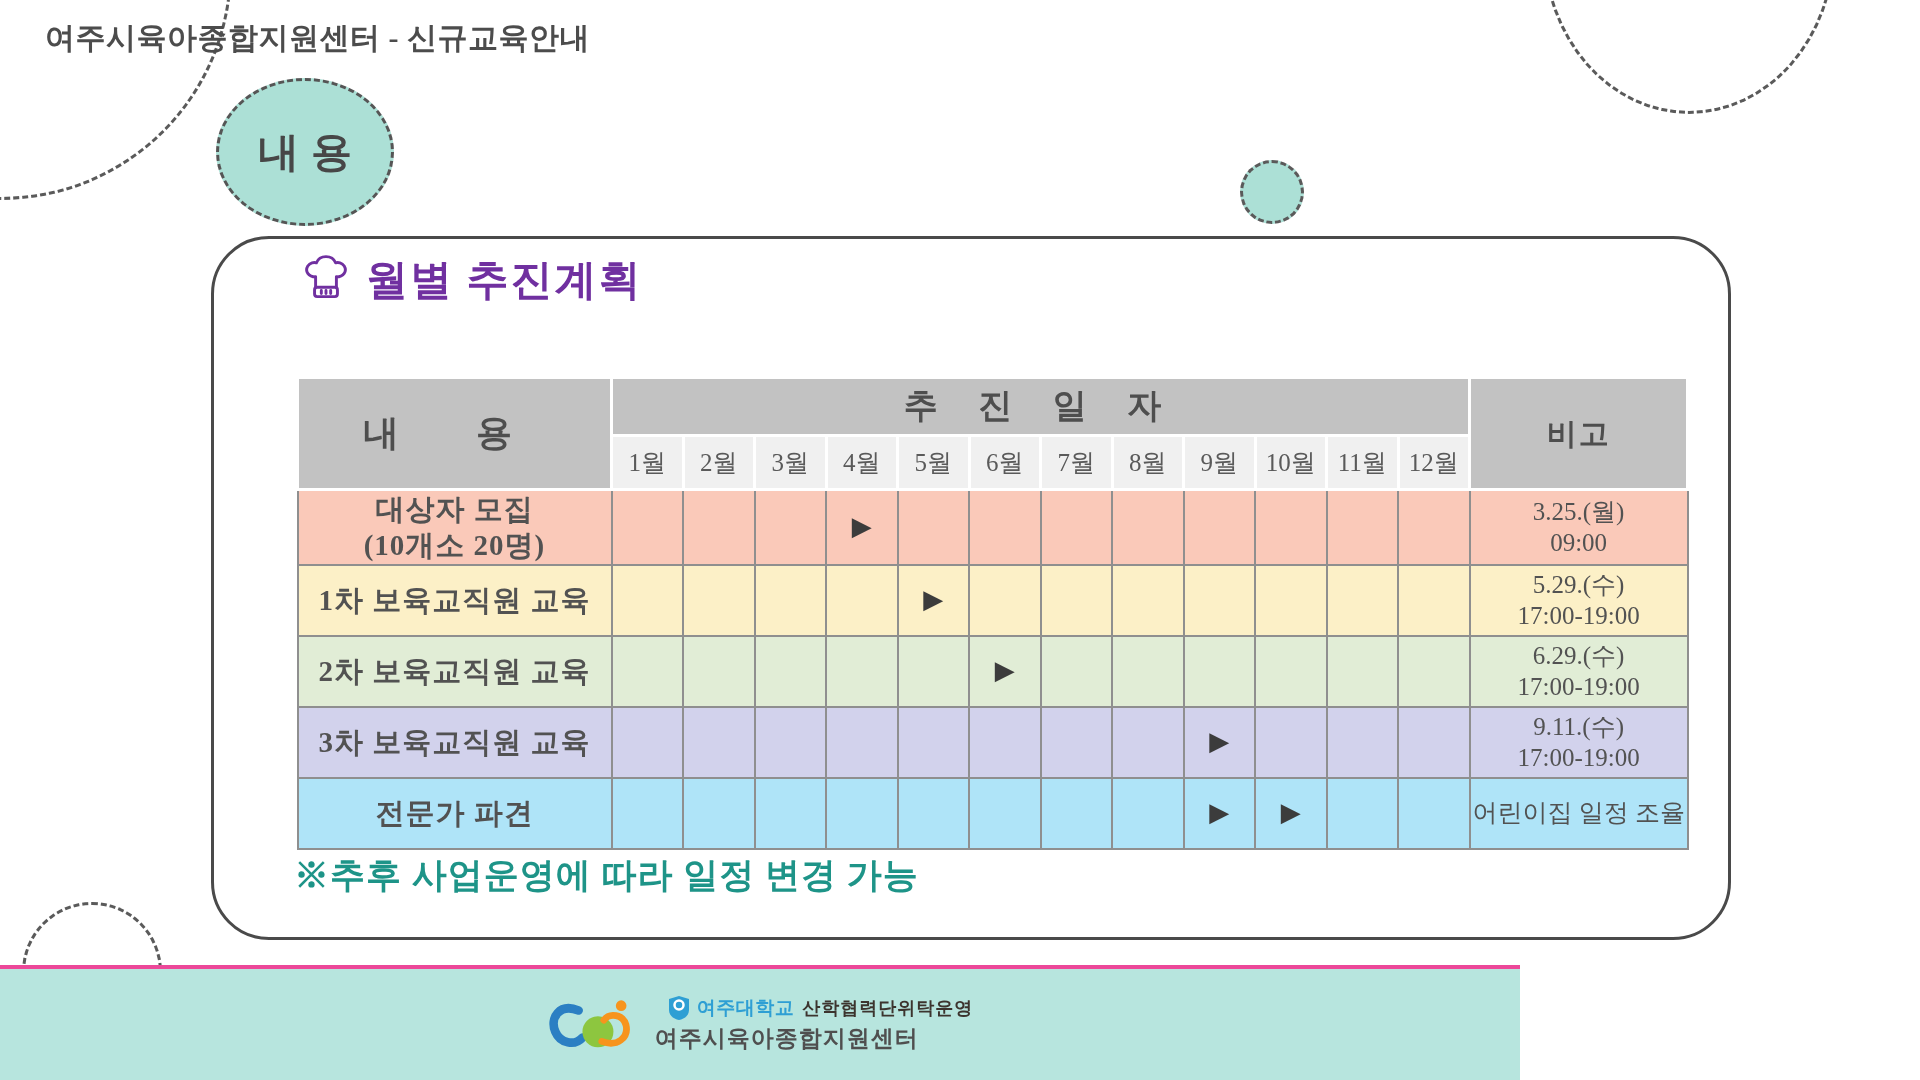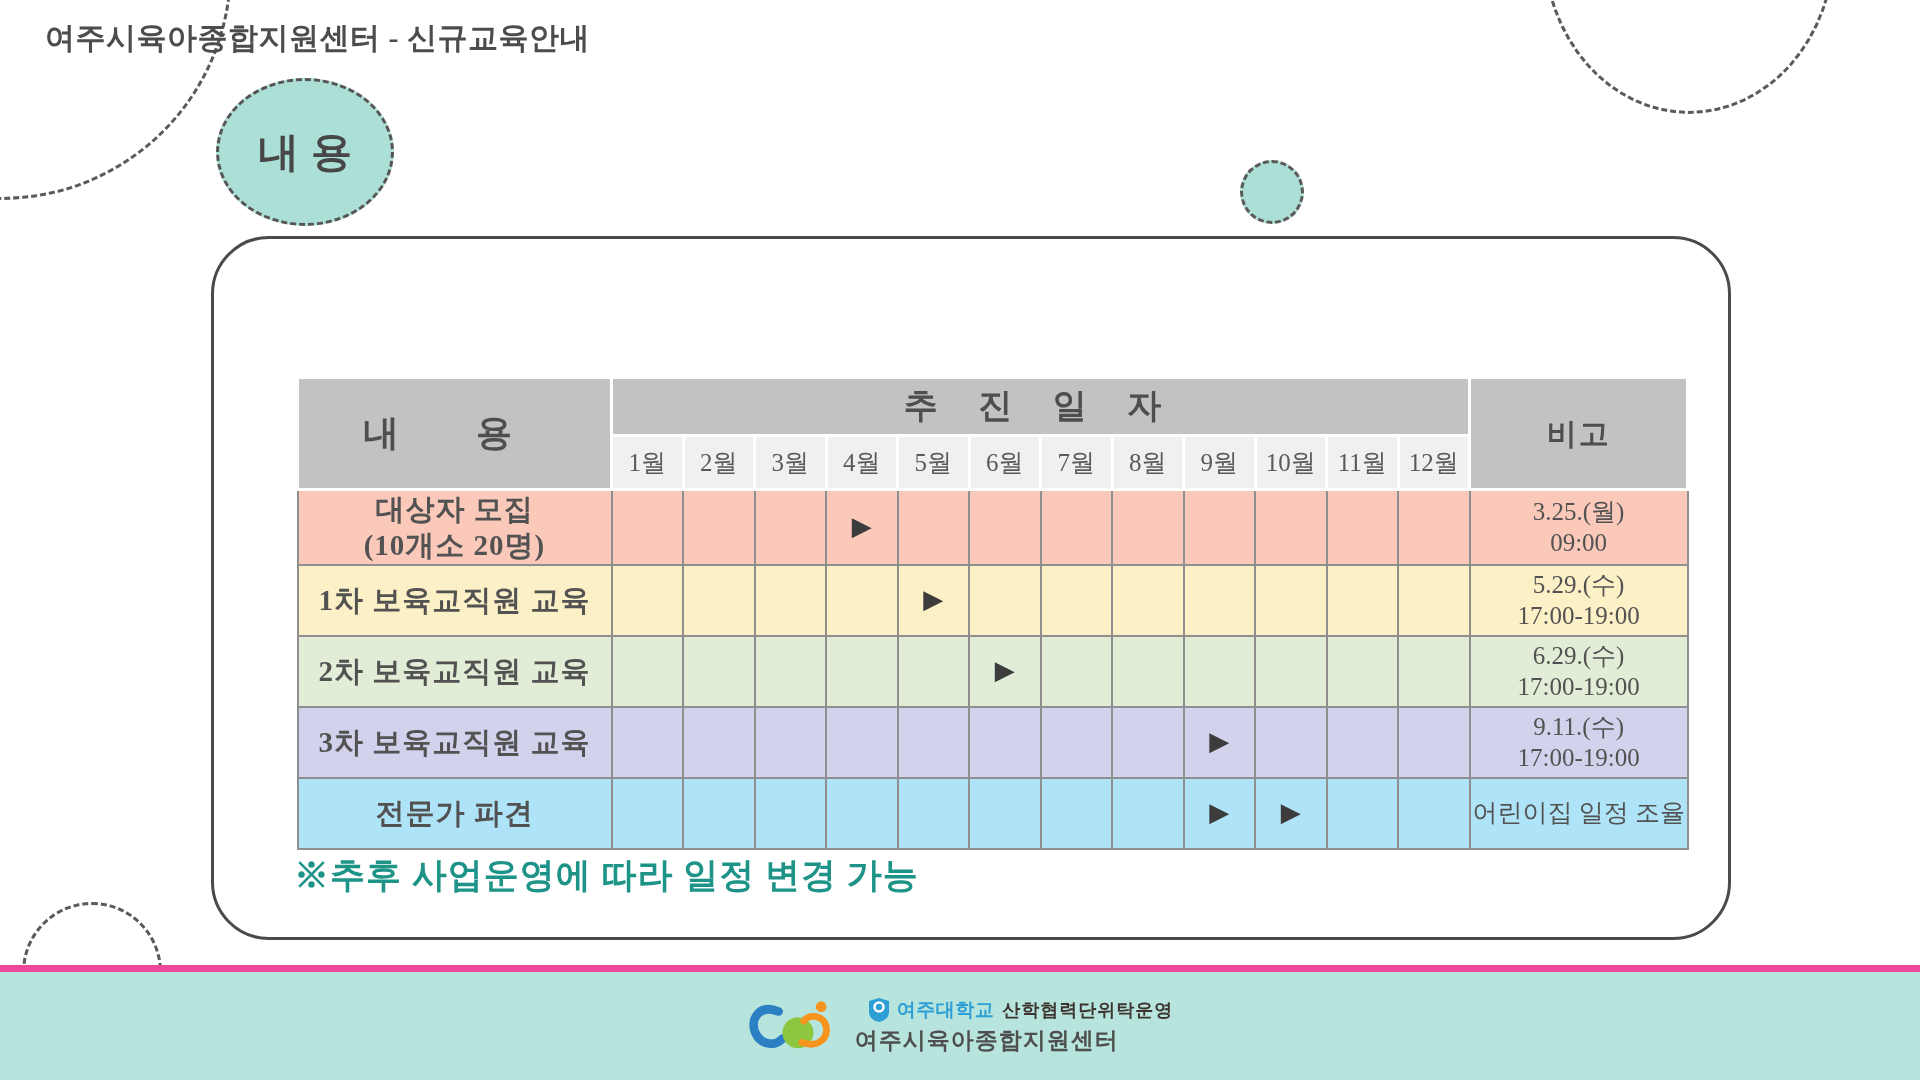--- a/index.html
+++ b/index.html
@@ -70,22 +70,22 @@
   tr.datarow{height:71px;padding-left:45px;}
 
   
   .footnote{
     position:absolute;left:294px;top:852px;font-size:35px;font-weight:800;
     color:#1E9488;letter-spacing:1px;
   }
 
   
   .footer{
-    position:absolute;left:0;top:965px;width:1920px;height:115px;
-    background:#B7E5DE;border-top:7px solid #ec4899;box-sizing:border-box;
+    position:absolute;left:0;top:965px;width:1520px;height:115px;
+    background:#B7E5DE;border-top:4px solid #ec4899;box-sizing:border-box;
     display:flex;align-items:center;justify-content:center;
   }
   .brand{display:flex;align-items:center;gap:10px;}
   .brand-col{display:flex;flex-direction:column;align-items:flex-start;}
   .brand-top{display:flex;align-items:center;gap:8px;margin-left:14px;margin-bottom:2px;}
   .univ{color:#2E9FD4;font-size:19px;font-weight:800;letter-spacing:0.5px;}
   .oper{color:#3C342E;font-size:18px;font-weight:800;letter-spacing:1px;}
   .center-name{color:#4F4F4F;font-size:23px;font-weight:700;letter-spacing:1px;}
 </style>
 </head>
@@ -99,20 +99,29 @@
   <div class="deco teal dot-mid"></div>
 
   <div class="page-title">여주시육아종합지원센터 - 신규교육안내</div>
 
   <div class="badge">
     <span>내용</span>
   </div>
 
   <div class="card"></div>
 
+  <div class="section-heading">
+    <svg class="chef" viewBox="0 0 50 48" fill="none" stroke="#7030A0" stroke-width="2.8" stroke-linecap="round" stroke-linejoin="round">
+      <path d="M15 21 C8 21 4.5 15.5 7.5 10.5 C9.5 7.5 13.5 6.5 15.8 7.5 C17.5 3 21.5 1.5 25 1.5 C28.5 1.5 32.5 3 34.2 7.5 C36.5 6.5 40.5 7.5 42.5 10.5 C45.5 15.5 42 21 35 21"></path>
+      <path d="M15 21 L15 31 M35 21 L35 31"></path>
+      <rect x="14" y="31" width="22" height="9" rx="2.5"></rect>
+      <path d="M20.5 34 L20.5 37 M25 34 L25 37 M29.5 34 L29.5 37"></path>
+    </svg>
+    <span class="txt">월별 추진계획</span>
+  </div>
 
   <div class="tbl-wrap">
     <table class="sched" id="sched-table">
       <colgroup id="sched-cols">
           <col style="width: 314px;">
           <col style="width: 71.5px;">
           <col style="width: 71.5px;">
           <col style="width: 71.5px;">
           <col style="width: 71.5px;">
           <col style="width: 71.5px;">

